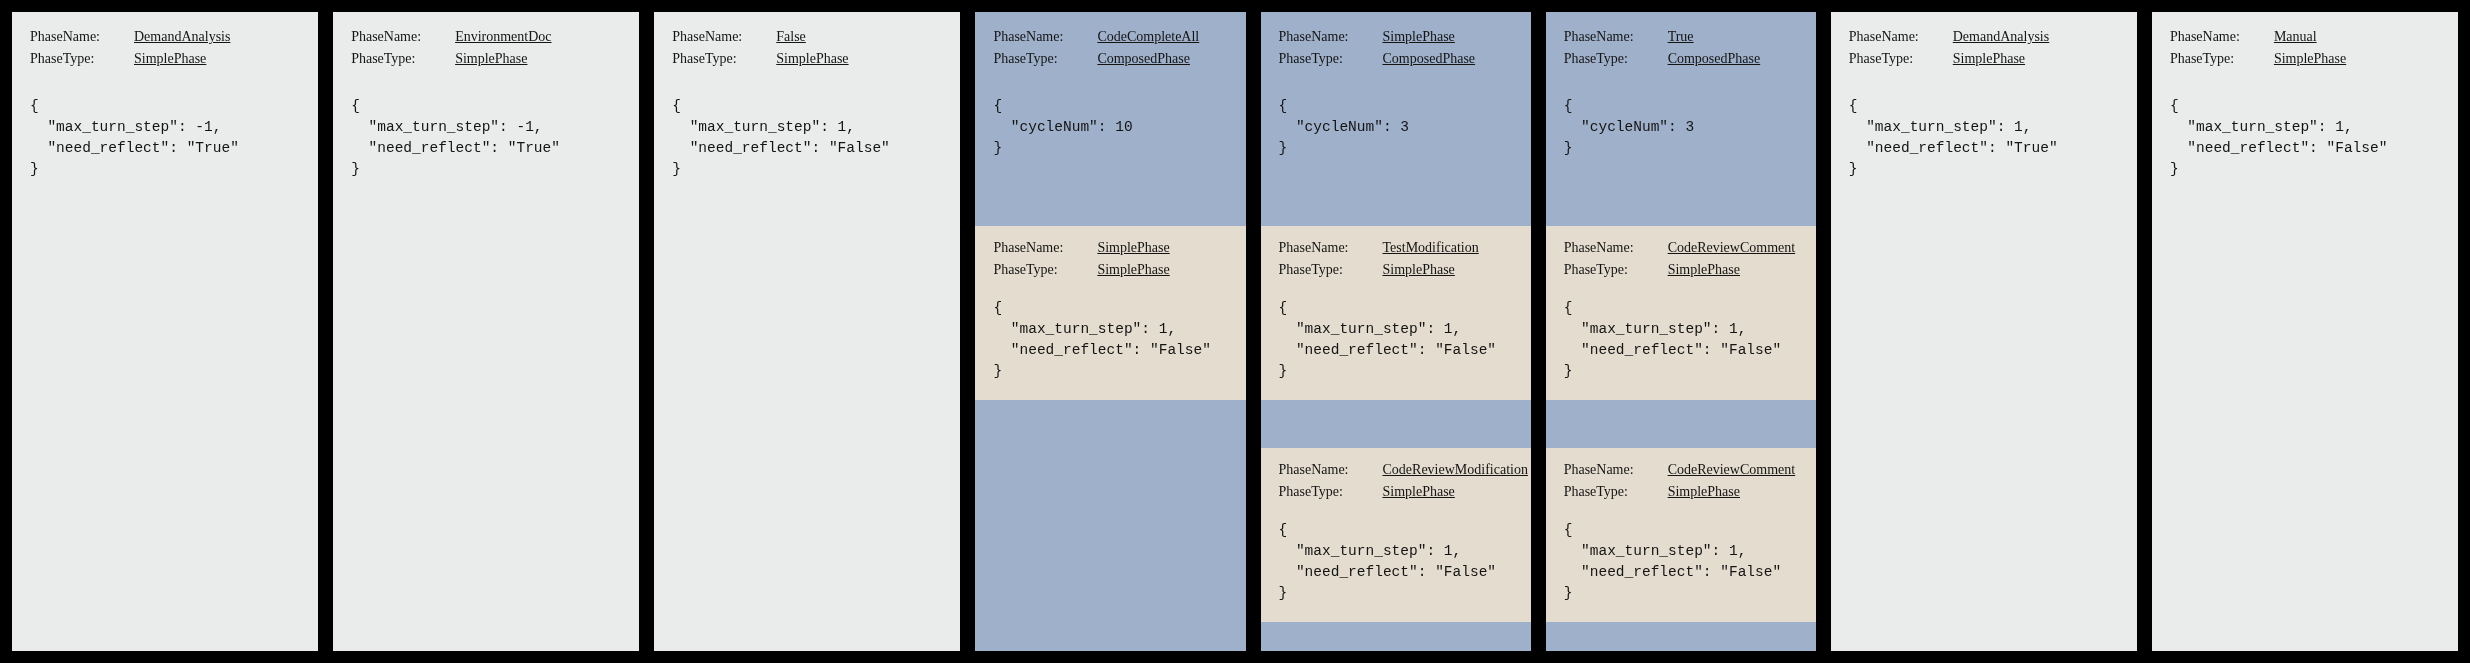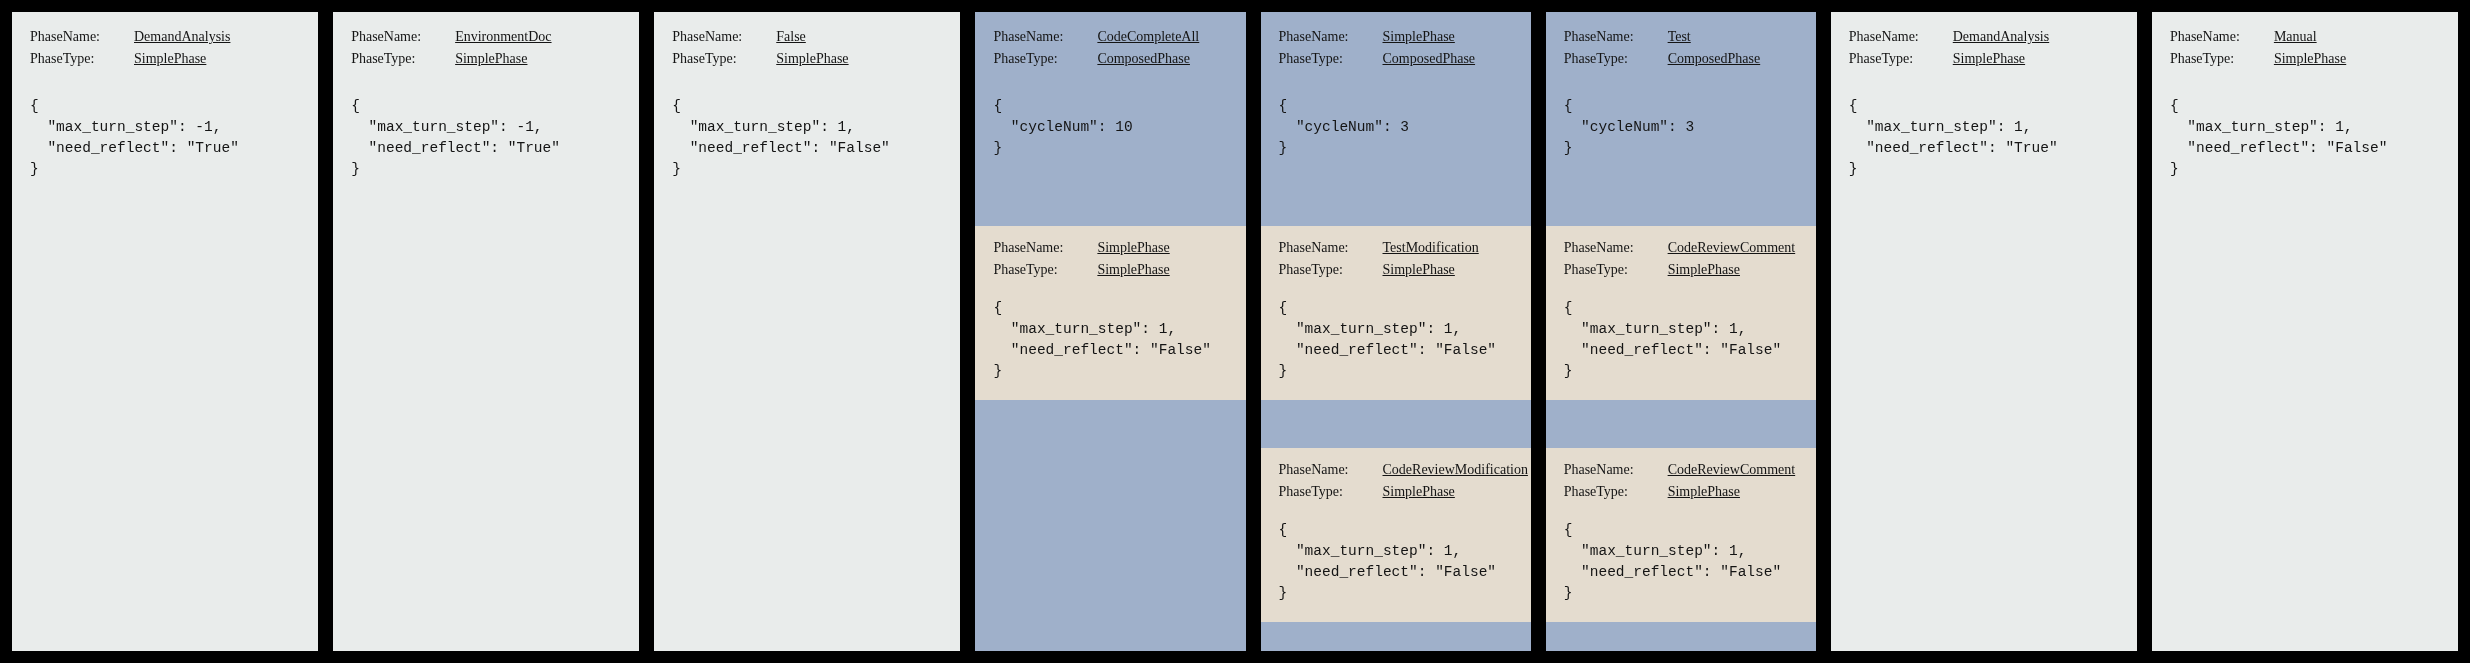--- a/index.html
+++ b/index.html
@@ -181,21 +181,21 @@
   "need_reflect": "False"
 }</pre>
     </div>
     <div class="filler"></div>
   </section>
 
   <section class="column composed">
     <div class="composed-head">
       <div class="kv">
         <span class="k">PhaseName:</span>
-        <span class="v">Test</span>
+        <span class="v">True</span>
       </div>
       <div class="kv">
         <span class="k">PhaseType:</span>
         <span class="v">ComposedPhase</span>
       </div>
       <pre class="config">{
   "cycleNum": 3
 }</pre>
     </div>
     <div class="sub-card">

